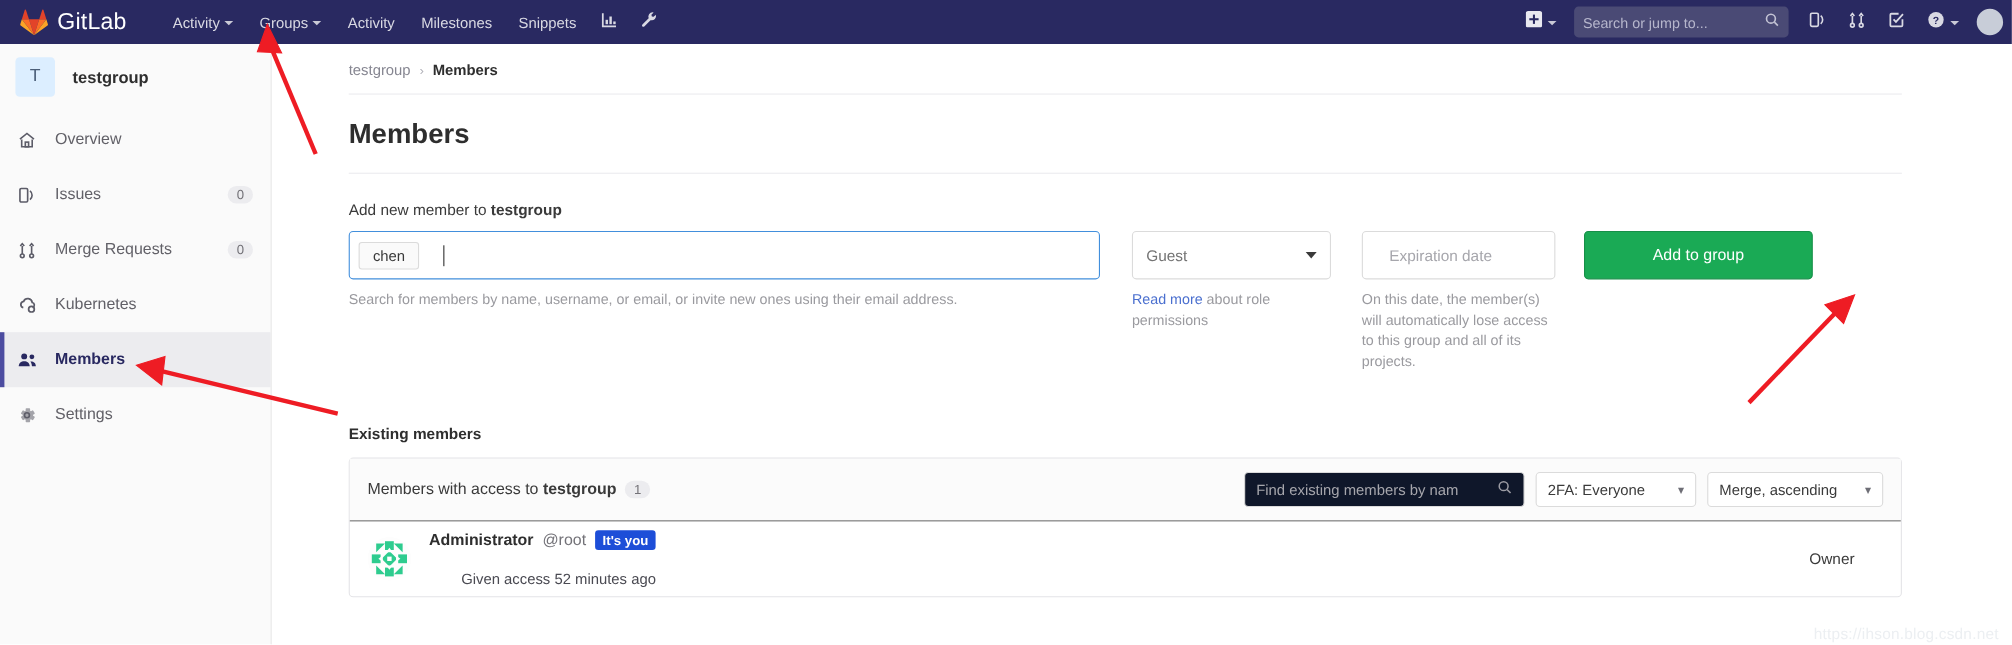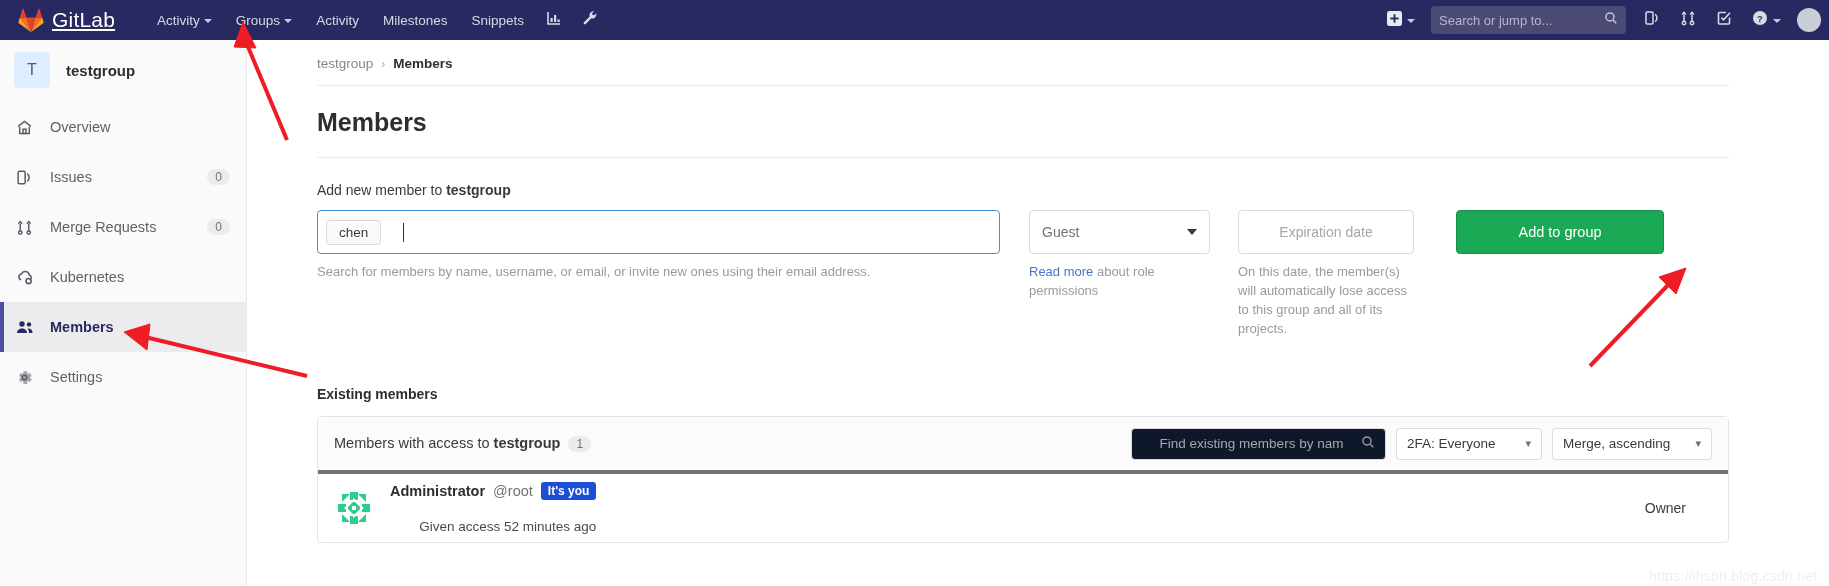--- a/index.html
+++ b/index.html
@@ -11,21 +11,21 @@
   }
   .app { position: relative; width: 1829px; height: 586px; }
 
   
   .navbar {
     position: absolute; top: 0; left: 0; width: 1829px; height: 40px;
     background: #292961;
     display: flex; align-items: center;
     color: #fff;
   }
-  .nav-logo { display: flex; align-items: flex-start; margin-left: 18px; text-decoration: underline; }
+  .nav-logo { display: flex; align-items: flex-start; margin-left: 18px; }
   .nav-logo svg { display: block; }
   .nav-logo-text {
     font-size: 21px; color: #fff; margin-left: 8px; letter-spacing: .2px;
     font-weight: 400;
   }
   .nav-links { display: flex; align-items: center; margin-left: 30px; height: 40px; }
   .nav-link {
     display: flex; align-items: center; gap: 4px;
     color: #d9d9e3; font-size: 13.5px; padding: 0 12px; height: 40px;
     cursor: pointer; white-space: nowrap;
@@ -149,40 +149,40 @@
     font-size: 14px; color: #737373;
   }
   .sel-box .tri {
     margin-left: auto; width: 0; height: 0;
     border-left: 5px solid transparent; border-right: 5px solid transparent;
     border-top: 6px solid #3a3a3a;
   }
   .txt-box {
     height: 44px; border: 1px solid #dbdbdb; border-radius: 4px; background: #fff;
     display: flex; align-items: center; padding: 0 24px; cursor: text;
-    font-size: 14px; color: #a6a6ac; justify-content: center;
+    font-size: 14px; color: #a6a6ac;
   }
   .btn-green {
     height: 44px; background: #1aaa55; border: 1px solid #168f48; border-radius: 4px;
     color: #fff; font-size: 14.5px; display: flex; align-items: center;
     justify-content: center; cursor: pointer; padding: 0 20px;
   }
 
   .section-title {
     padding: 0 0 0 70px; margin-top: 48px; font-size: 14px;
     font-weight: bold; color: #2e2e2e;
   }
 
   .card {
     margin: 14px 0 0 70px; width: 1412px;
     border: 1px solid #e4e4e7; border-radius: 4px; background: #fff;
   }
   .card-head {
-    height: 57px; background: #fbfbfb; border-bottom: 4px solid #737373;
-    display: flex; align-items: center; padding: 0 16px; text-align: center;
+    height: 57px; background: #fbfbfb; border-bottom: 1px solid #737373;
+    display: flex; align-items: center; padding: 0 16px;
   }
   .card-head-title { font-size: 14.5px; color: #3a3a3a; }
   .card-head-title b { font-weight: bold; }
   .pill {
     display: inline-block; background: #ececef; color: #737278;
     border-radius: 9px; font-size: 12px; padding: 1px 8px; margin-left: 8px;
   }
   .head-controls { margin-left: auto; display: flex; align-items: center; gap: 10px; }
   .find-box {
     width: 255px; height: 32px; border: 1px solid #dbdbdb; border-radius: 4px;
@@ -454,21 +454,21 @@
         </div>
       </div>
 
       <div class="field-col" style="margin-left:28px">
         <div class="txt-box" style="width:176px">
           <span>Expiration date</span>
         </div>
         <div class="help-text" style="width:180px">On this date, the member(s) will automatically lose access to this group and all of its projects.</div>
       </div>
 
-      <div class="field-col" style="margin-left:38px">
+      <div class="field-col" style="margin-left:22px">
         <div class="btn-green" style="width:208px">
           <span>Add to group</span>
         </div>
       </div>
     </div>
 
     <div class="section-title">Existing members</div>
 
     <div class="card">
       <div class="card-head">

